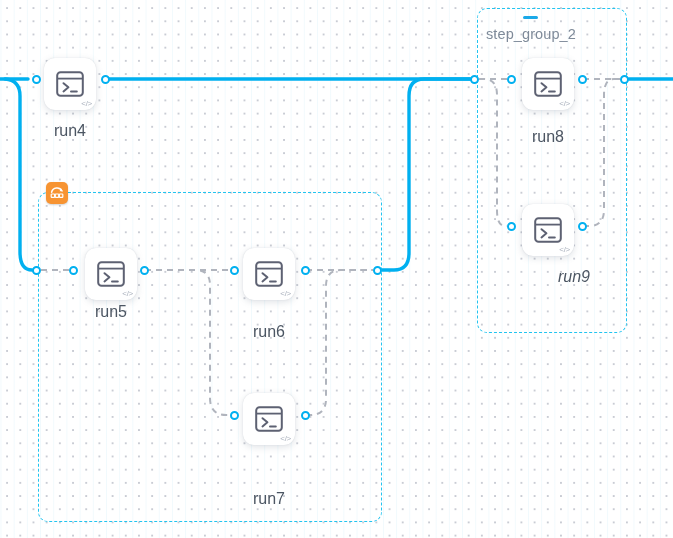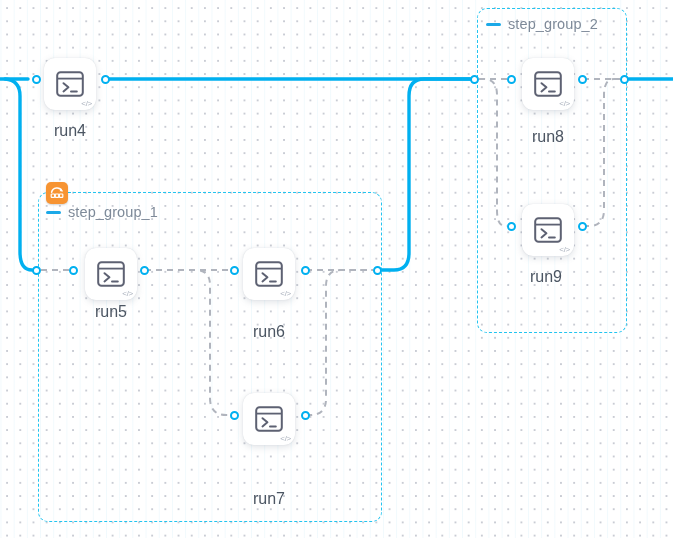--- a/index.html
+++ b/index.html
@@ -165,26 +165,22 @@
   <div class="group-badge" style="left:46px; top:182px;">
     <svg width="16" height="16" viewBox="0 0 16 16" aria-hidden="true">
       <path d="M2.6 7.2 A5.6 5.6 0 0 1 13.0 6.0" fill="none" stroke="#ffffff" stroke-width="1.5" stroke-linecap="round"></path>
       <path d="M12.0 3.2 L13.6 6.0 L10.6 6.3 Z" fill="#ffffff"></path>
       <rect x="2.2" y="9.0" width="3.4" height="3.4" rx="0.6" fill="#f79432" stroke="#ffffff" stroke-width="1.2"></rect>
       <rect x="6.3" y="9.0" width="3.4" height="3.4" rx="0.6" fill="#f79432" stroke="#ffffff" stroke-width="1.2"></rect>
       <rect x="10.4" y="9.0" width="3.4" height="3.4" rx="0.6" fill="#f79432" stroke="#ffffff" stroke-width="1.2"></rect>
     </svg>
   </div>
 
-  <div class="group-header" style="left:46px; top:204px;">
-    <span class="collapse-dash"></span>
-    <span class="group-title">step_group_1</span>
-  </div>
-
-  <div class="group-header" style="left:486px; top:16px;">
+
+  <div class="group-header" style="left:486px; top:16px;flex-direction:column;">
     <span class="collapse-dash"></span>
     <span class="group-title">step_group_2</span>
   </div>
 
   <div class="node" style="left:44px; top:58px;">
     <svg class="term-icon" width="28" height="26" viewBox="0 0 28 26">
       <rect x="1.2" y="1.2" width="25.6" height="23.6" rx="3.4" fill="none" stroke="#5d6172" stroke-width="2"></rect>
       <line x1="1.2" y1="7.6" x2="26.8" y2="7.6" stroke="#5d6172" stroke-width="1.8"></line>
       <path d="M7.5 12.2 L12.4 16.3 L7.5 20.4" fill="none" stroke="#5d6172" stroke-width="2" stroke-linecap="round" stroke-linejoin="round"></path>
       <line x1="15.0" y1="20.4" x2="20.8" y2="20.4" stroke="#5d6172" stroke-width="2" stroke-linecap="round"></line>
@@ -239,21 +235,21 @@
 
   <div class="node" style="left:522px; top:204px;">
     <svg class="term-icon" width="28" height="26" viewBox="0 0 28 26">
       <rect x="1.2" y="1.2" width="25.6" height="23.6" rx="3.4" fill="none" stroke="#5d6172" stroke-width="2"></rect>
       <line x1="1.2" y1="7.6" x2="26.8" y2="7.6" stroke="#5d6172" stroke-width="1.8"></line>
       <path d="M7.5 12.2 L12.4 16.3 L7.5 20.4" fill="none" stroke="#5d6172" stroke-width="2" stroke-linecap="round" stroke-linejoin="round"></path>
       <line x1="15.0" y1="20.4" x2="20.8" y2="20.4" stroke="#5d6172" stroke-width="2" stroke-linecap="round"></line>
     </svg>
     <span class="code-badge">&lt;/&gt;</span>
   </div>
-  <div class="node-label" style="left:520px; top:268px; width:52px;">run9</div>
+  <div class="node-label" style="left:548px; top:268px; width:52px;font-style:italic;">run9</div>
 
   <div class="port" style="left:32px;  top:75px;"></div>
   <div class="port" style="left:101px; top:75px;"></div>
 
   <div class="port" style="left:32px;  top:266px;"></div>
   <div class="port" style="left:69px;  top:266px;"></div>
   <div class="port" style="left:140px; top:266px;"></div>
   <div class="port" style="left:230px; top:266px;"></div>
   <div class="port" style="left:301px; top:266px;"></div>
   <div class="port" style="left:373px; top:266px;"></div>

